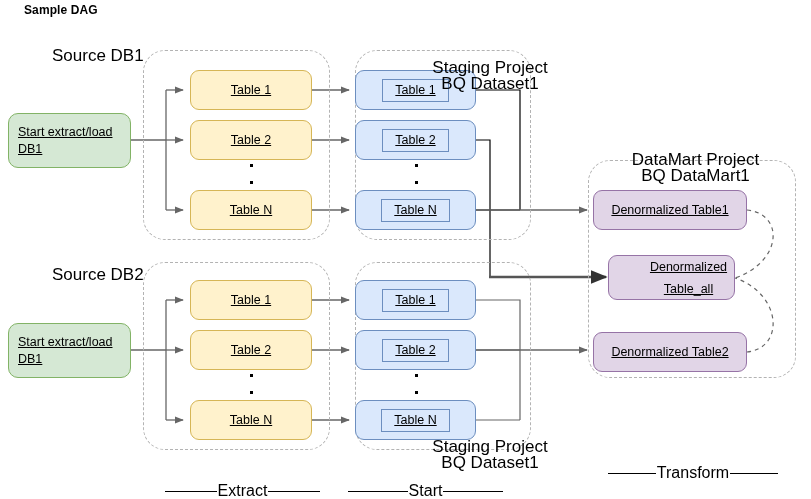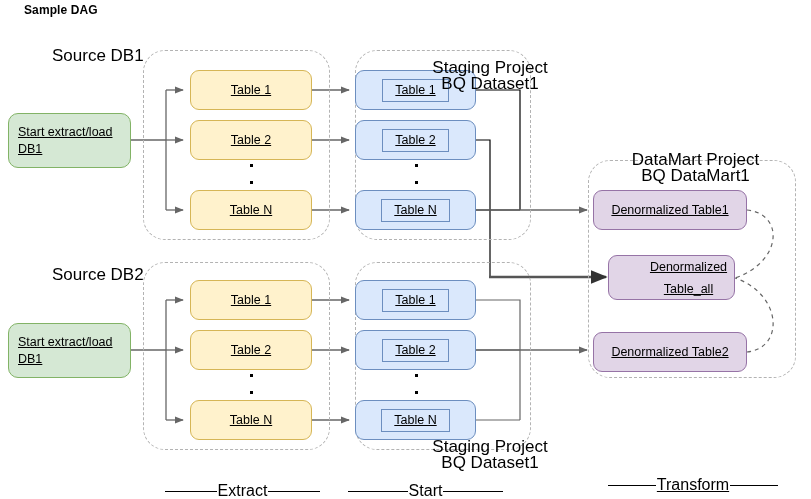--- a/index.html
+++ b/index.html
@@ -296,19 +296,19 @@
   <div class="phase-label" style="left:165px; top:482px; width:155px;">
     <span class="rule"></span>
     <span class="txt">Extract</span>
     <span class="rule"></span>
   </div>
   <div class="phase-label" style="left:348px; top:482px; width:155px;">
     <span class="rule"></span>
     <span class="txt">Start</span>
     <span class="rule"></span>
   </div>
-  <div class="phase-label" style="left:608px; top:476px; width:170px;text-decoration:underline;">
+  <div class="phase-label" style="left:608px; top:464px; width:170px;">
     <span class="rule"></span>
     <span class="txt">Transform</span>
     <span class="rule"></span>
   </div>
 
 </div>
 
 </body></html>

